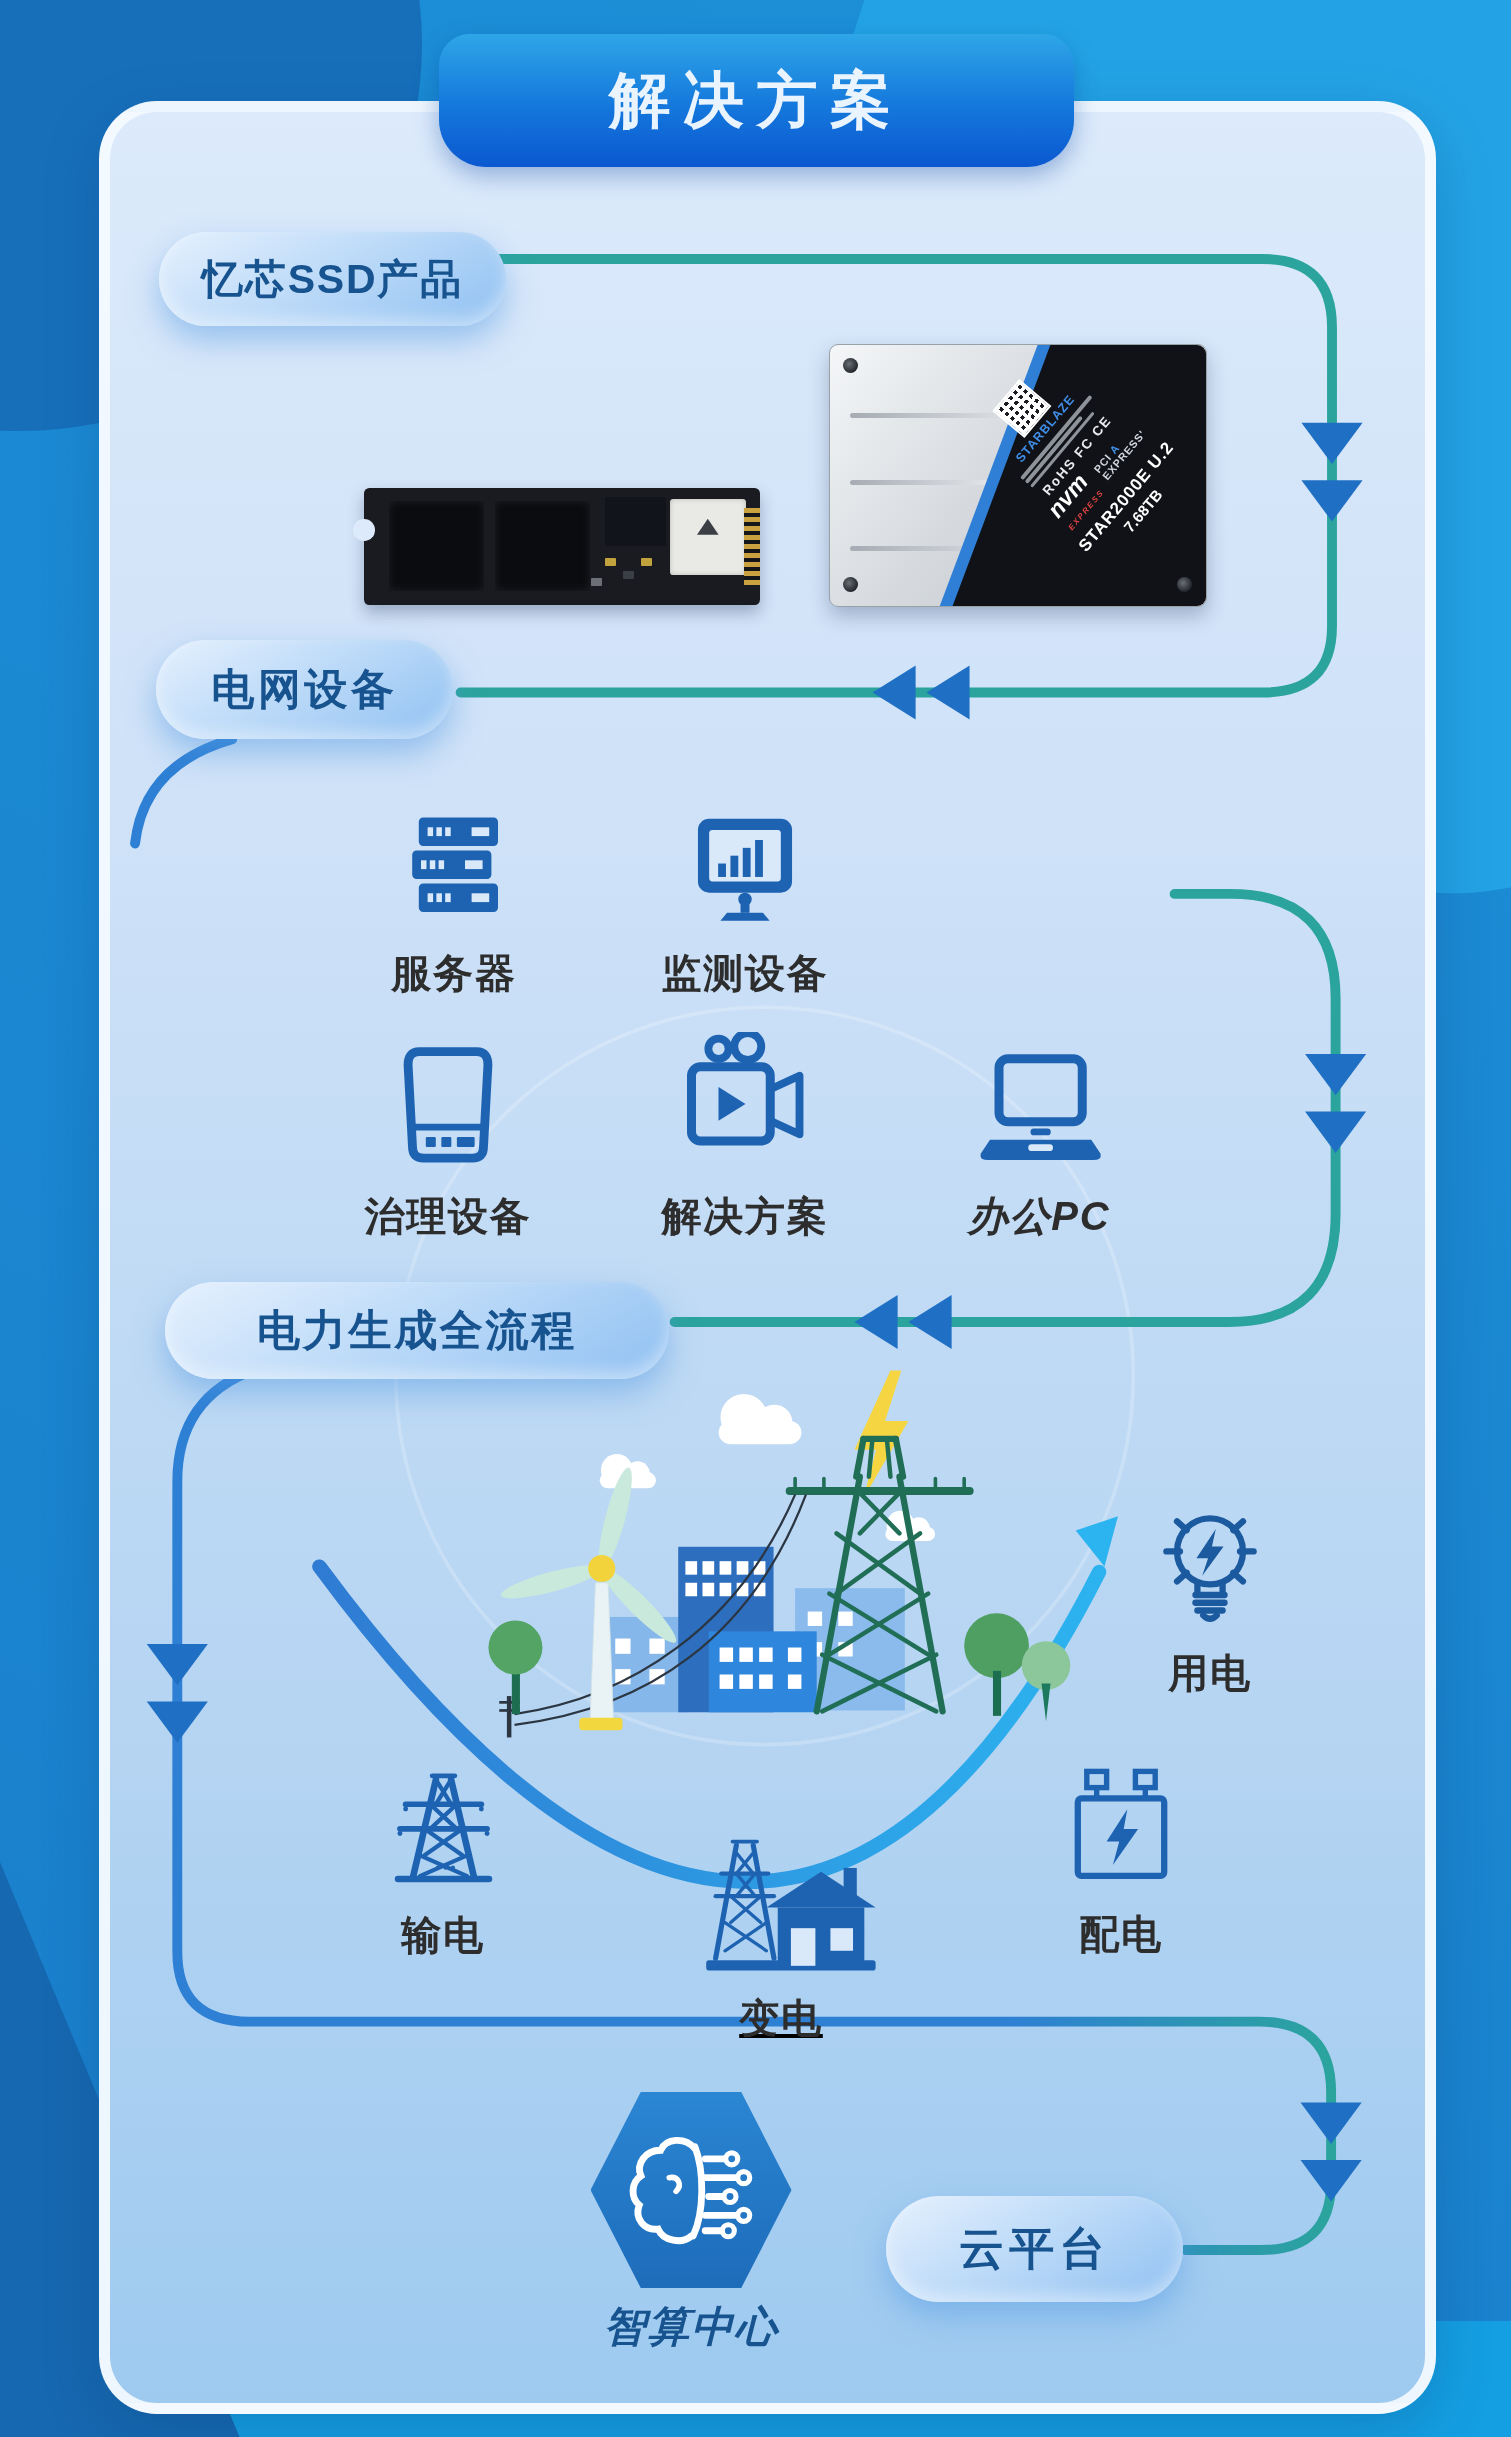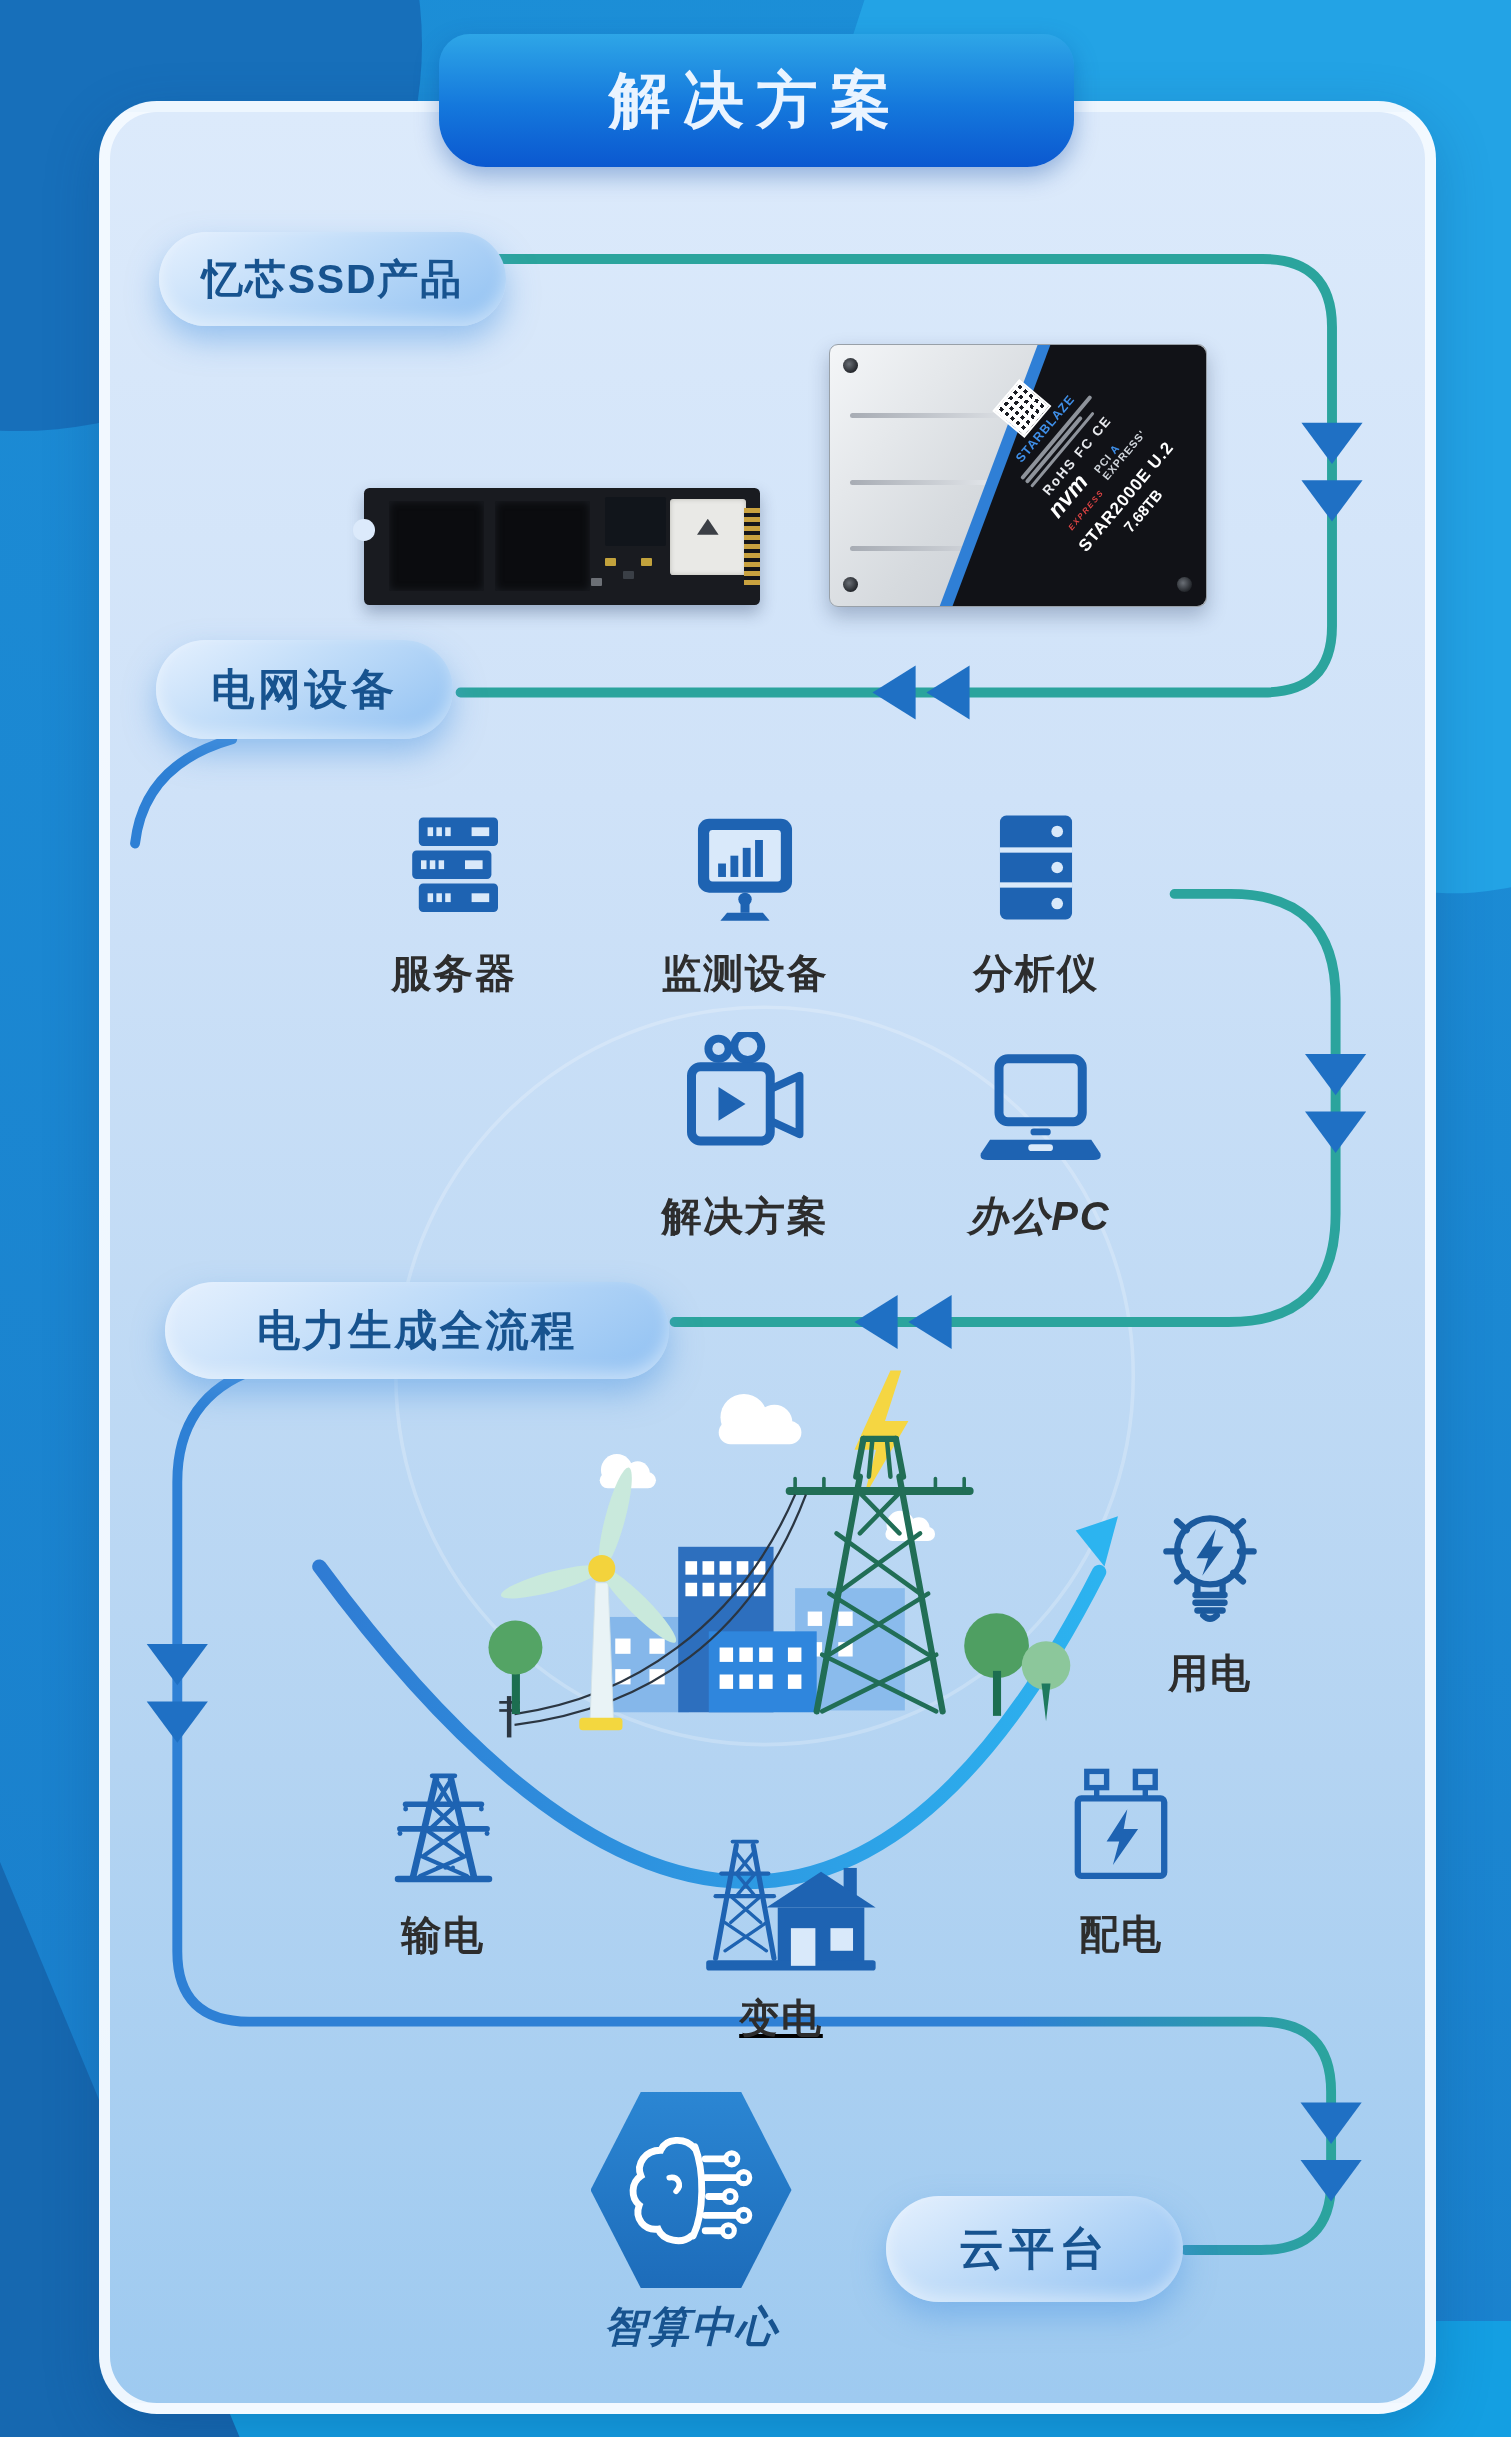--- a/index.html
+++ b/index.html
@@ -321,36 +321,35 @@
             <rect x="48" y="32" width="7" height="26"></rect>
             <rect x="59" y="25" width="7" height="33"></rect>
           <circle cx="50" cy="78" r="6"></circle>
             <rect x="46" y="76" width="8" height="14"></rect>
             <path d="M 34 90 H 66 L 72 97 H 28 Z"></path>
         </g>
       </svg>
     </div>
     <div class="lbl">监测设备</div>
   </div>
-  <div class="item" style="left:919px;top:800px;">
-    <div class="ico" style="height:135px;">
-      <svg width="106" height="113" viewBox="0 0 100 106">
-        <rect x="16" y="4" width="68" height="98" rx="6" fill="#1E63B2"></rect>
-        <g fill="#d9e9fa">
-          <rect x="16" y="34" width="68" height="5"></rect>
-            <rect x="16" y="67" width="68" height="5"></rect>
-          <circle cx="70" cy="19" r="5.5"></circle>
-            <circle cx="70" cy="53" r="5.5"></circle>
-            <circle cx="70" cy="87" r="5.5"></circle>
-        </g>
-      </svg>
-    </div>
-    <div class="lbl">分析仪</div>
-  </div>
-
+
+  <div class="item" style="left:331px;top:1034px;">
+    <div class="ico" style="height:144px;">
+      <svg width="112" height="122" viewBox="0 0 100 110">
+        <path d="M 24 6 H 76 Q 86 6 86 18 L 82 92 Q 82 102 72 102 H 28 Q 18 102 18 92 L 14 18 Q 14 6 24 6 Z" fill="none" stroke="#1E63B2" stroke-width="8"></path>
+        <path d="M 17 74 H 83" stroke="#1E63B2" stroke-width="6"></path>
+        <g fill="#1E63B2">
+            <rect x="30" y="83" width="9" height="9" rx="1"></rect>
+            <rect x="44" y="83" width="9" height="9" rx="1"></rect>
+            <rect x="58" y="83" width="16" height="9" rx="1"></rect>
+          </g>
+      </svg>
+    </div>
+    <div class="lbl">治理设备</div>
+  </div>
   <div class="item" style="left:628px;top:1014px;">
     <div class="ico" style="height:164px;">
       <svg width="135" height="128" viewBox="0 0 120 112">
         <g fill="none" stroke="#1E63B2" stroke-width="7">
           <circle cx="36" cy="14" r="9"></circle>
             <circle cx="62" cy="12" r="12"></circle>
           <rect x="12" y="30" width="70" height="66" rx="8" stroke-width="8"></rect>
           <path d="M 82 50 L 108 38 V 90 L 82 78" stroke-linejoin="round"></path>
         </g>
         <polygon points="36,48 36,78 60,63" fill="#1E63B2"></polygon>

